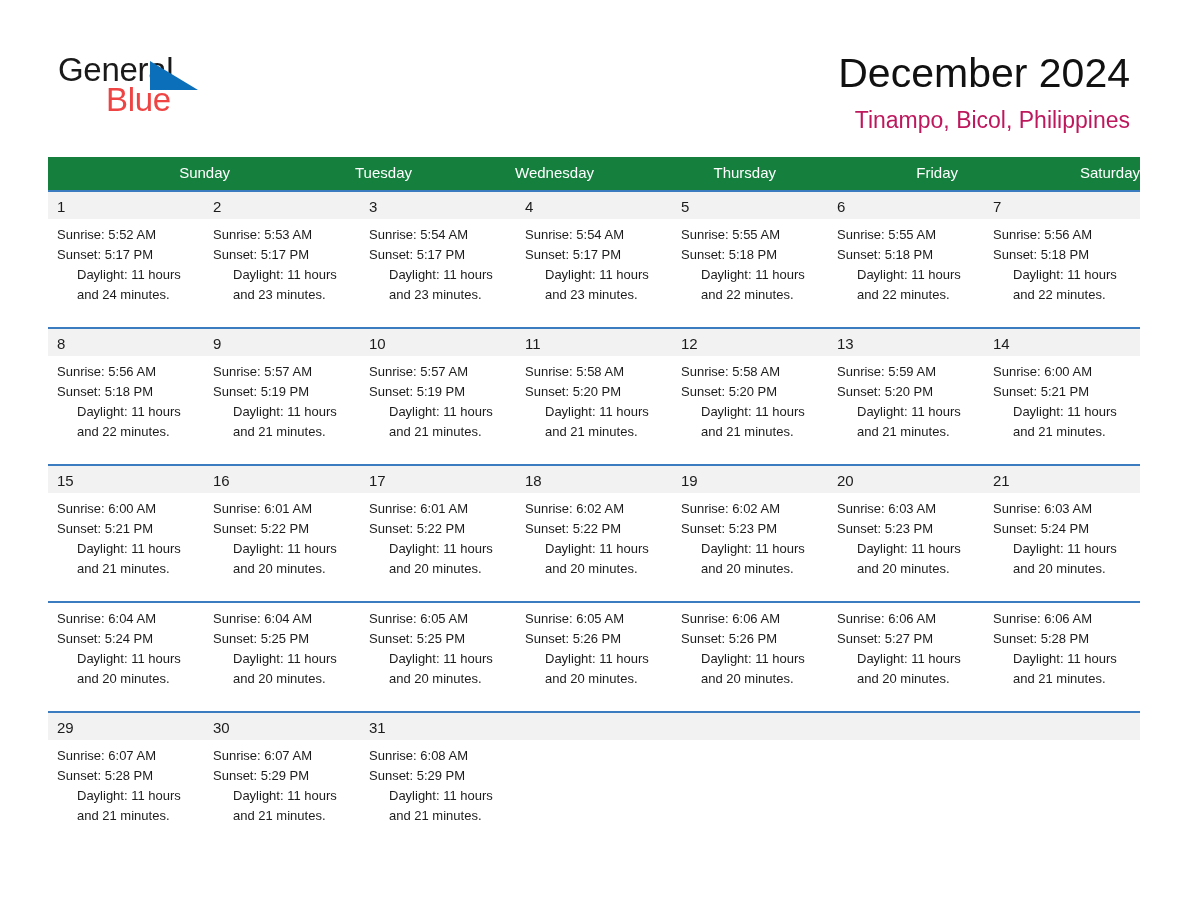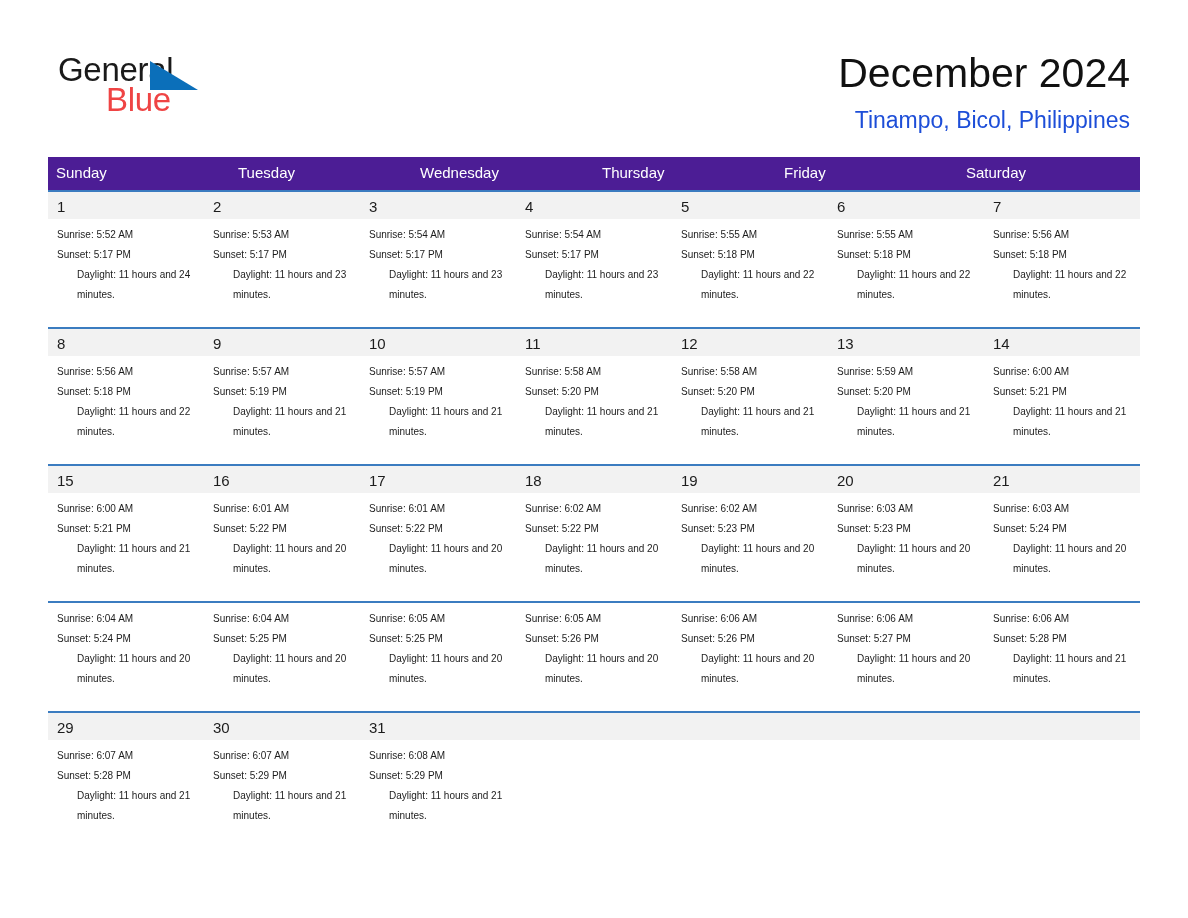--- a/index.html
+++ b/index.html
@@ -79,37 +79,38 @@
     line-height: 50px;
     font-weight: 400;
     color: #111111;
     white-space: nowrap;
   }
   .location-title {
     margin-top: 8px;
     font-size: 23px;
     line-height: 28px;
     font-weight: 400;
-    color: #1d4ed8;
+    color: #be185d;
     white-space: nowrap;
   }
 
   
   .calendar {
     position: absolute;
     left: 48px;
     top: 157px;
     width: 1092px;
   }
 
   .weekday-row {
     display: flex;
     width: 100%;
-    background: #4c1d95;
+    background: #15803d;
     height: 33px;
+    text-align: right;
   }
   .weekday-cell {
     flex: 1 1 0;
     box-sizing: border-box;
     padding: 6px 0 0 8px;
     color: #ffffff;
     font-size: 15px;
     line-height: 20px;
     white-space: nowrap;
   }
@@ -141,21 +142,21 @@
   .detail-strip {
     display: flex;
     width: 100%;
     background: #ffffff;
     height: 108px;
   }
   .detail-cell {
     flex: 1 1 0;
     box-sizing: border-box;
     padding: 6px 10px 0 9px;
-    font-size: 10px;
+    font-size: 13px;
     line-height: 20px;
     color: #1c1c1c;
   }
   .detail-cell div {
     white-space: nowrap;
   }
   .detail-cell .daylight-line {
     white-space: normal;
     margin-left: 20px;
   }

